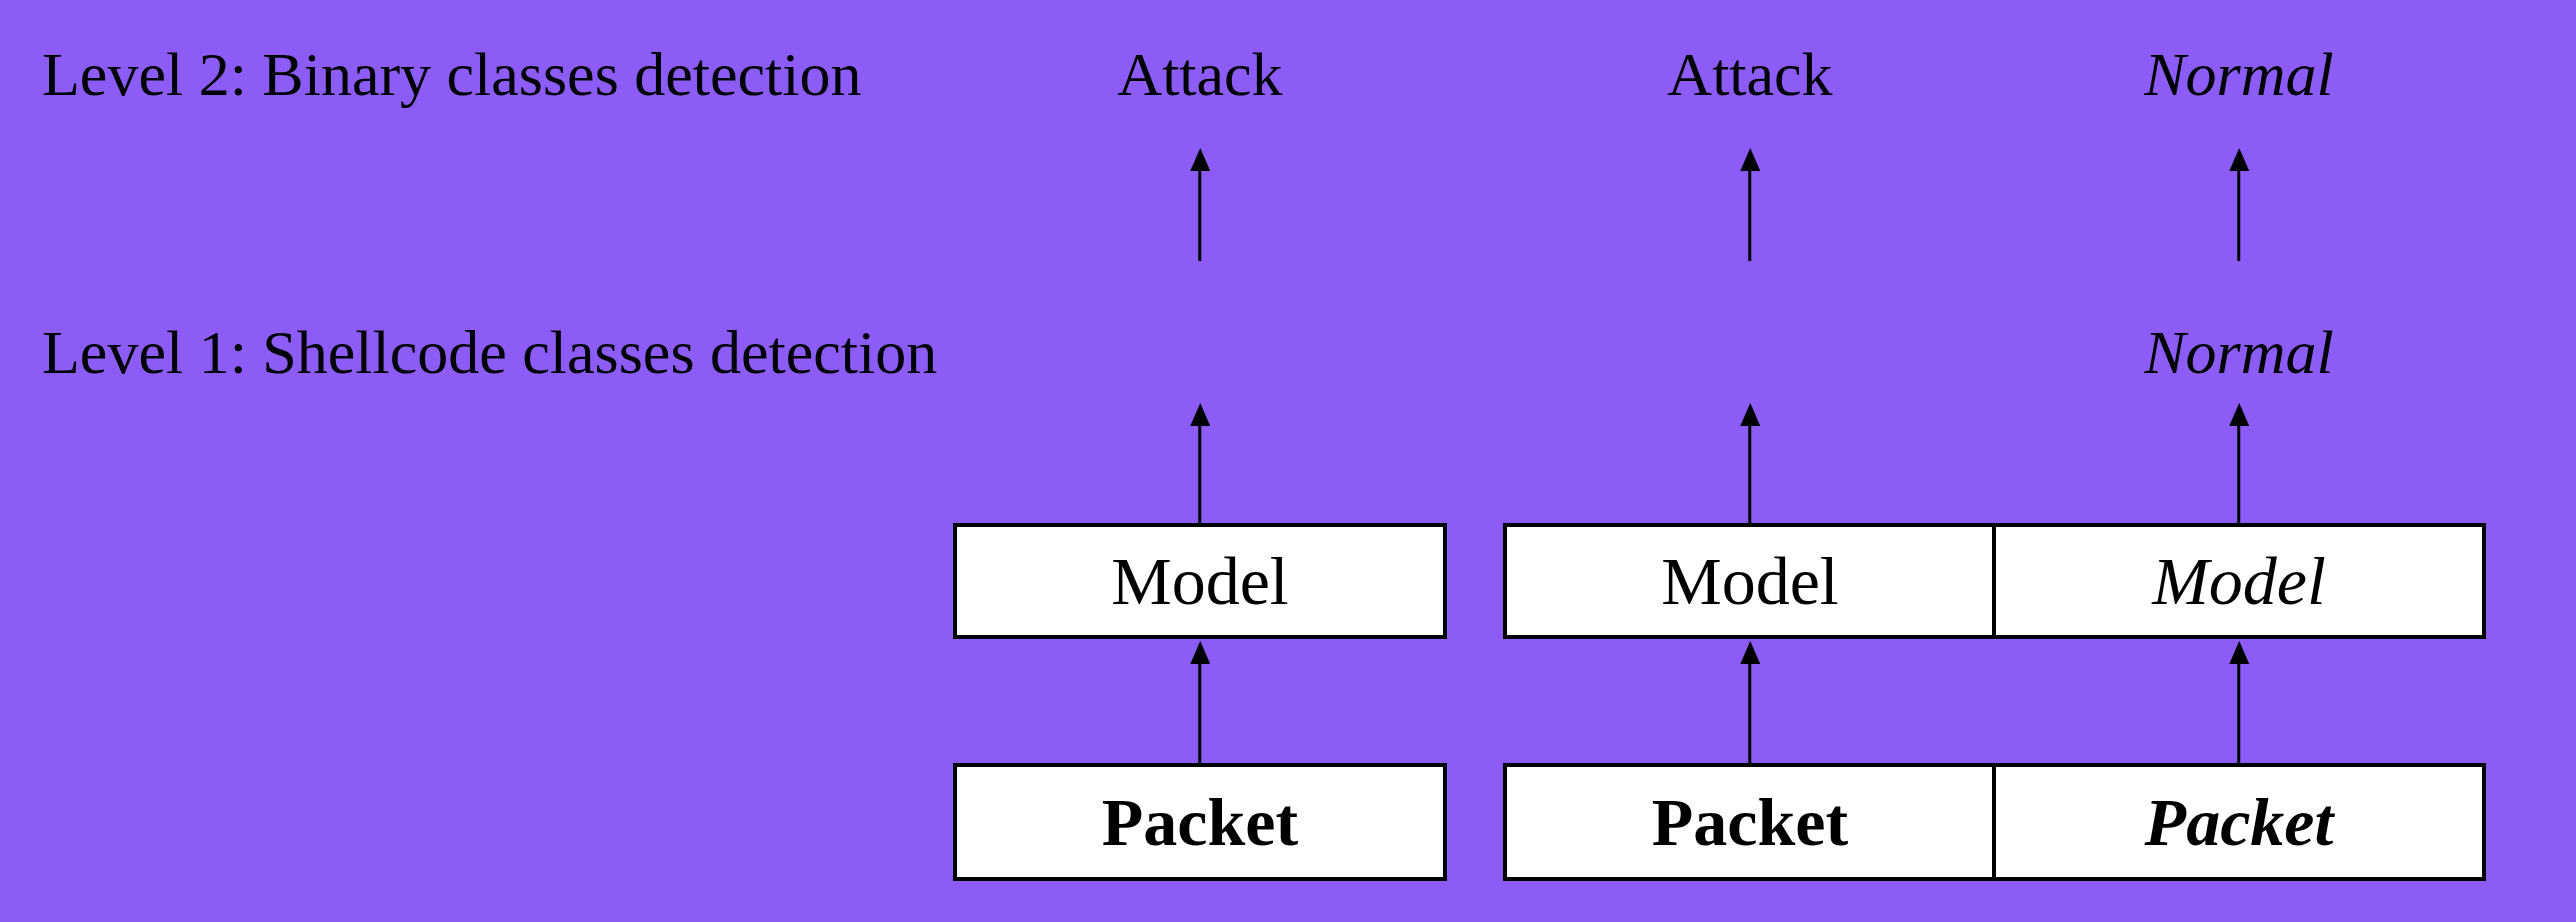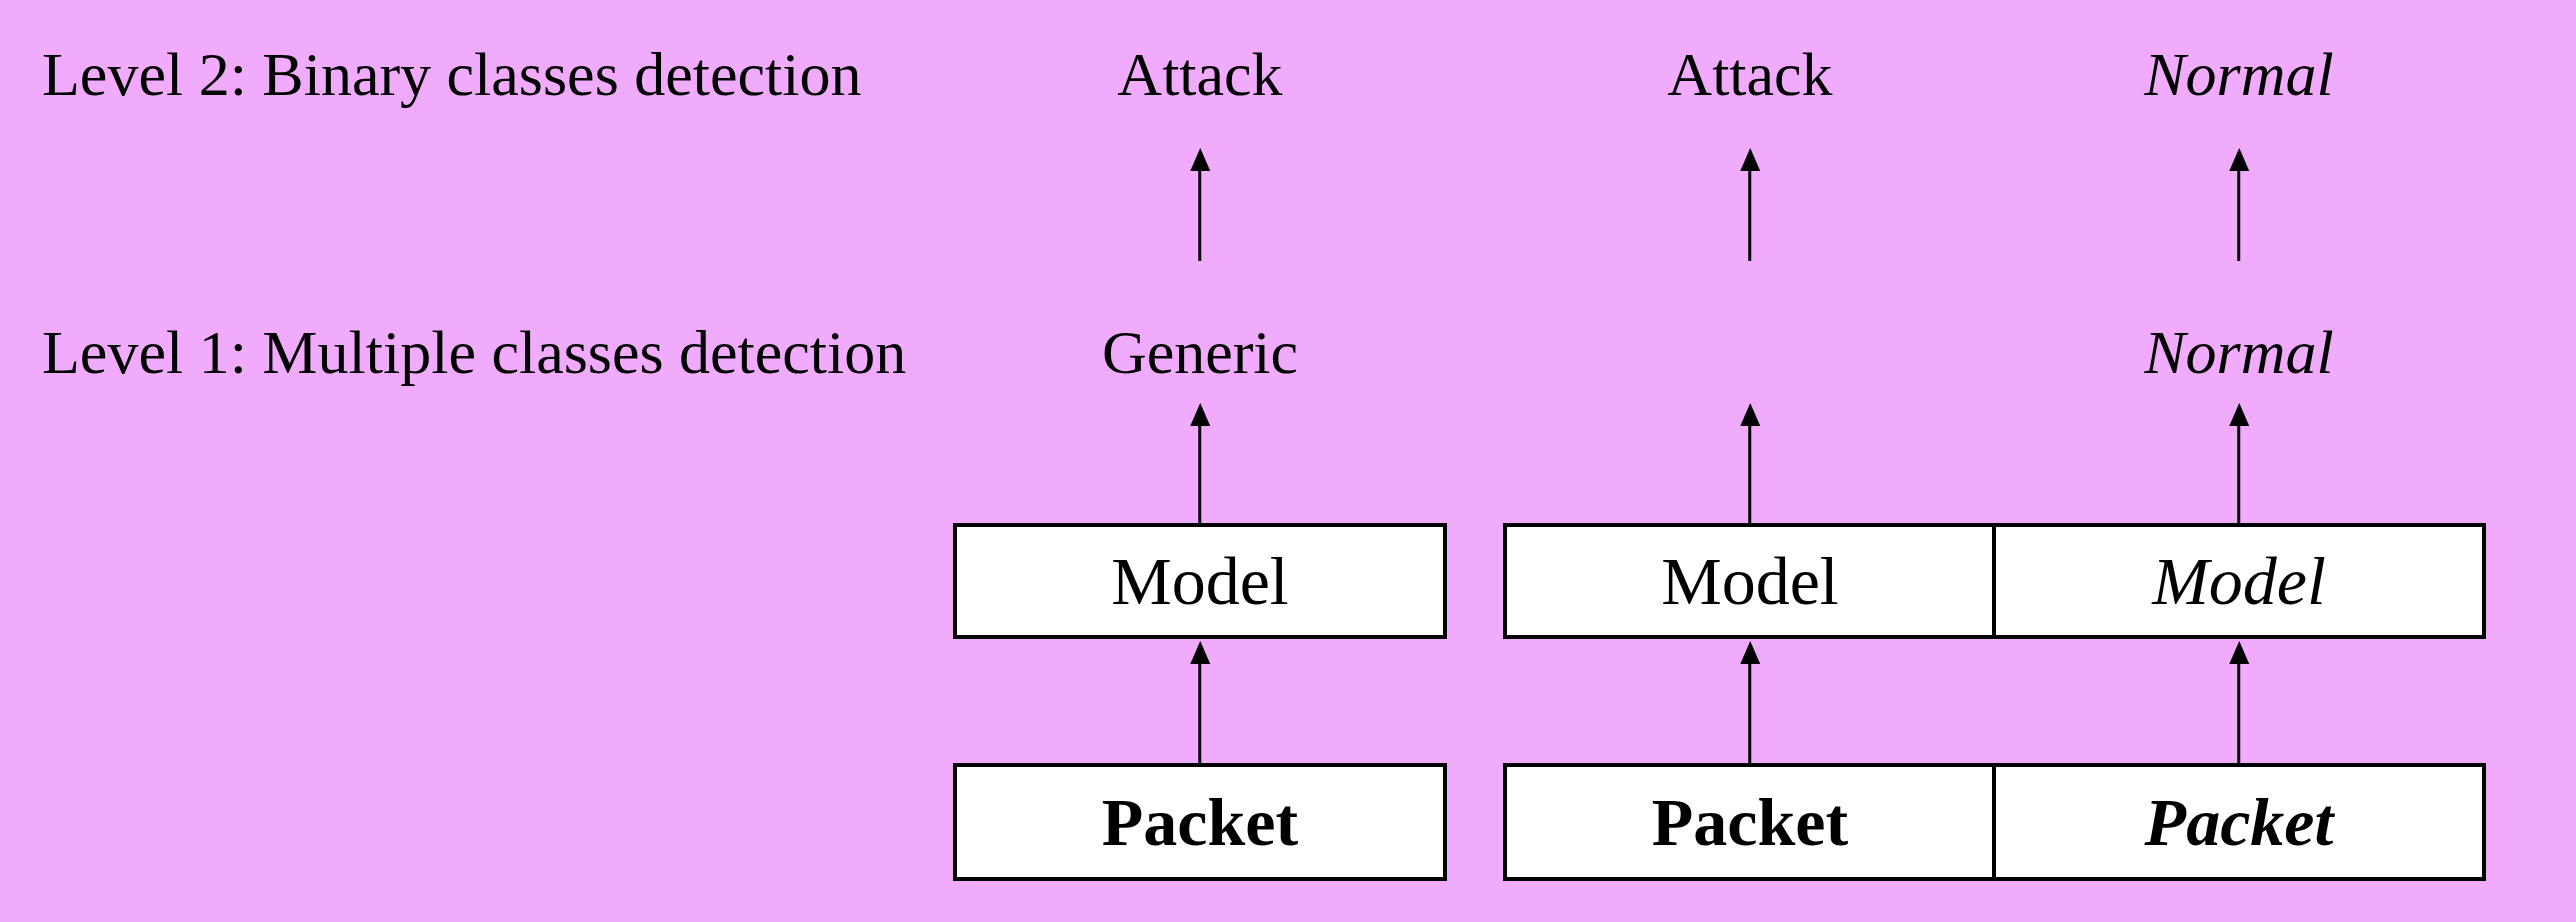--- a/index.html
+++ b/index.html
@@ -4,21 +4,21 @@
 <style>
   html, body {
     margin: 0;
     padding: 0;
     background: #ffffff;
   }
   .canvas {
     position: relative;
     width: 2576px;
     height: 922px;
-    background: #f0abfc;
+    background: #8b5cf6;
     overflow: hidden;
     font-family: "Liberation Serif", "DejaVu Serif", serif;
     color: #000000;
   }
   
   .row-label {
     position: absolute;
     left: 42px;
     font-size: 62px;
     line-height: 62px;
@@ -96,29 +96,28 @@
   .arrow.a-l2  { top: 148px; height: 113px; }
   .arrow.a-l1  { top: 403px; height: 121px; }
   .arrow.a-mid { top: 641px; height: 123px; }
 </style>
 </head>
 <body>
 
 <div class="canvas">
 
   <div class="row-label level2">Level 2: Binary classes detection</div>
-  <div class="row-label level1">Level 1: Multiple classes detection</div>
+  <div class="row-label level1">Level 1: Shellcode classes detection</div>
 
   <div class="col c1">
     <div class="col-label l2">Attack</div>
     <div class="arrow a-l2">
       <span class="head"></span>
       <span class="shaft"></span>
     </div>
-    <div class="col-label l1">Generic</div>
     <div class="arrow a-l1">
       <span class="head"></span>
       <span class="shaft"></span>
     </div>
     <div class="box model">
       <span>Model</span>
     </div>
     <div class="arrow a-mid">
       <span class="head"></span>
       <span class="shaft"></span>

